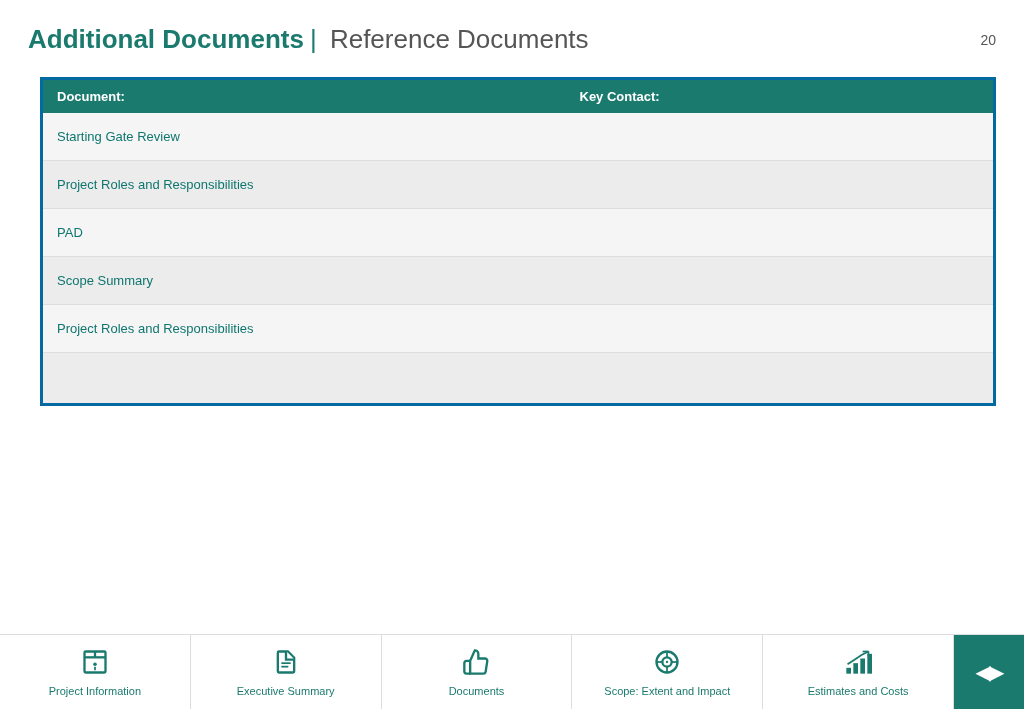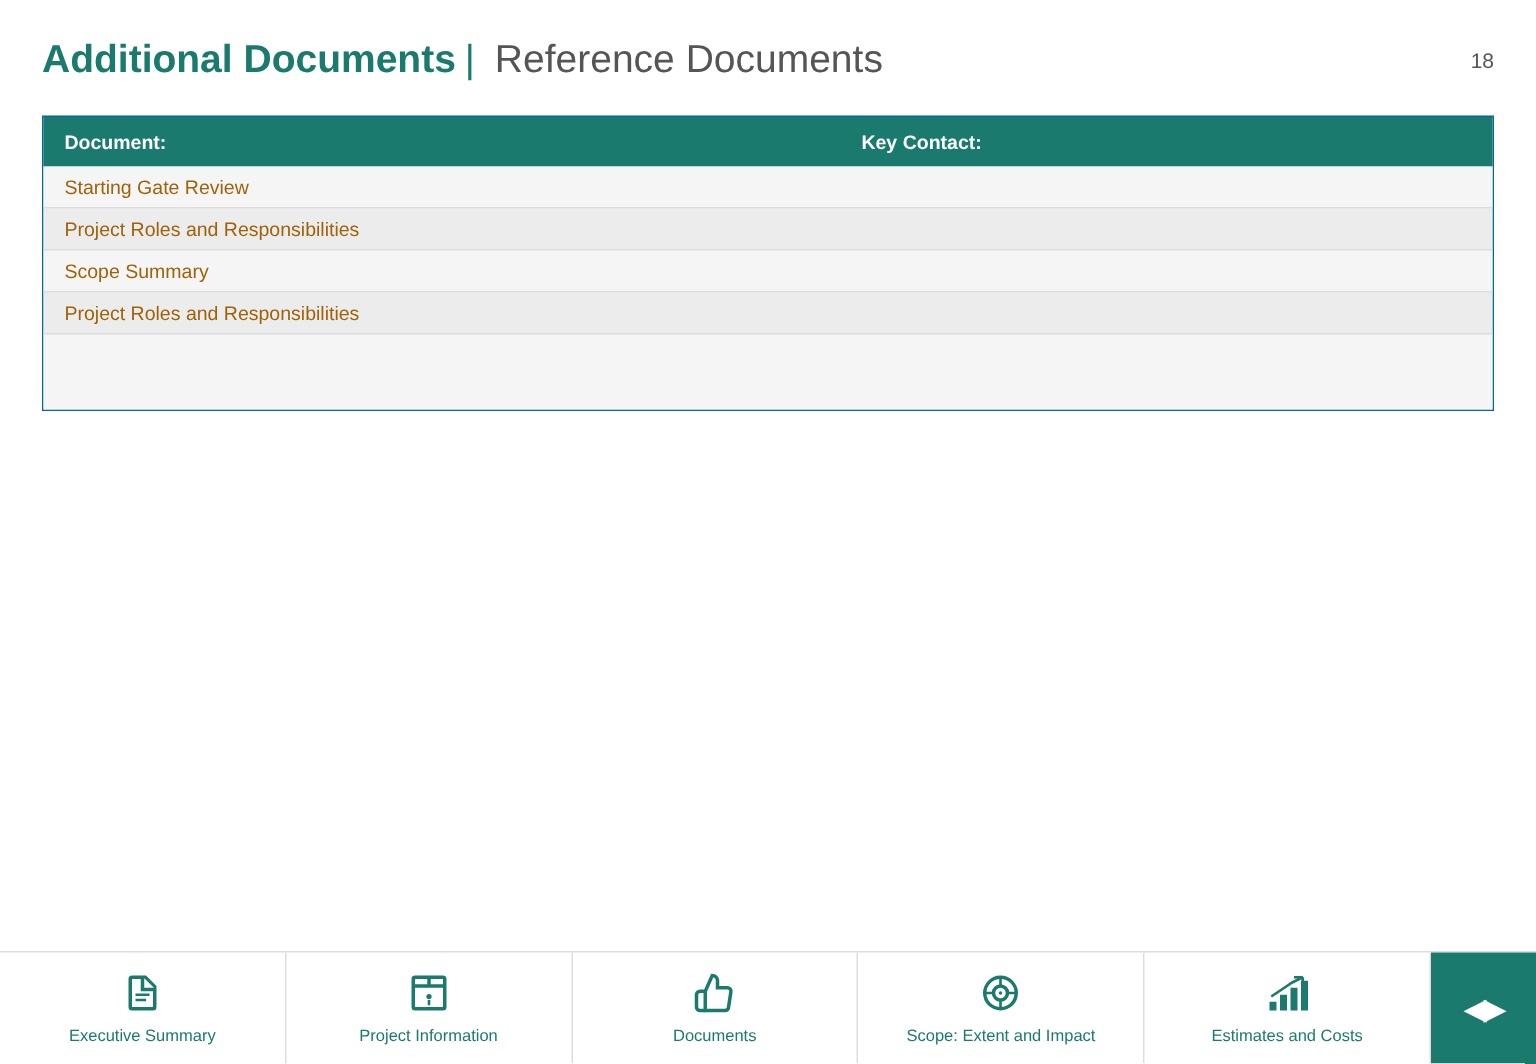--- a/index.html
+++ b/index.html
@@ -41,22 +41,23 @@
       text-align: right;
     }
 
     .pipe {
       color: #1a7a6e;
       font-weight: 300;
       margin: 0 6px;
     }
 
     .table-container {
-      border: 1px solid #0369a1;
+      border: 3px solid #0369a1;
       background: #f5f5f5;
+      margin-left: 12px;
     }
 
     table {
       width: 100%;
       border-collapse: collapse;
     }
 
     thead tr {
       background-color: #1a7a6e;
     }
@@ -84,22 +85,22 @@
     tbody tr:nth-child(even) {
       background: #ececec;
     }
 
     tbody tr:nth-child(odd) {
       background: #f5f5f5;
     }
 
     tbody td {
       font-size: 13px;
-      color: #a16207;
-      padding: 6px 14px;
+      color: #0f766e;
+      padding: 16px 14px;
     }
 
     .empty-row td {
       height: 50px;
     }
 
     
     .footer-nav {
       position: absolute;
       bottom: 0;
@@ -161,21 +162,21 @@
     .icon-svg {
       width: 28px;
       height: 28px;
       fill: #1a7a6e;
     }
   </style>
 </head>
 <body>
 
 <div class="main-content">
-  <div class="page-number">18</div>
+  <div class="page-number">20</div>
 
   <h1 class="page-title">
     <span class="bold-part">Additional Documents</span><span class="pipe">|</span>
     <span class="light-part">Reference Documents</span>
   </h1>
 
   <div class="table-container">
     <table>
       <thead>
         <tr>
@@ -186,60 +187,64 @@
       <tbody id="table-body">
       <tr>
             <td>Starting Gate Review</td>
             <td><insert revshare="" link=""></insert></td>
           </tr>
           <tr>
             <td>Project Roles and Responsibilities</td>
             <td><insert revshare="" link=""></insert></td>
           </tr>
           <tr>
+            <td>PAD</td>
+            <td><insert revshare="" link=""></insert></td>
+          </tr>
+          <tr>
             <td>Scope Summary</td>
             <td><insert revshare="" link=""></insert></td>
           </tr>
           <tr>
             <td>Project Roles and Responsibilities</td>
             <td><insert revshare="" link=""></insert></td>
           </tr>
           <tr class="empty-row">
             <td></td>
             <td></td>
           </tr>
         </tbody>
     </table>
   </div>
 </div>
 
 <nav class="footer-nav">
-
-  <div class="nav-item">
-    <span class="nav-icon">
-      <svg class="icon-svg" viewBox="0 0 24 24" xmlns="http://www.w3.org/2000/svg">
-        <path d="M14 2H6a2 2 0 0 0-2 2v16a2 2 0 0 0 2 2h12a2 2 0 0 0 2-2V8l-6-6zm-1 1.5L18.5 9H13V3.5zM6 20V4h5v7h7v9H6z"></path>
-        <line x1="8" y1="13" x2="16" y2="13" stroke="#1a7a6e" stroke-width="1.5"></line>
-        <line x1="8" y1="16" x2="14" y2="16" stroke="#1a7a6e" stroke-width="1.5"></line>
-      </svg>
-    </span>
-    <span class="nav-label">Executive Summary</span>
-  </div>
 
   <div class="nav-item">
     <span class="nav-icon">
       <svg class="icon-svg" viewBox="0 0 24 24" xmlns="http://www.w3.org/2000/svg">
         <rect x="3" y="3" width="18" height="18" rx="1" ry="1" fill="none" stroke="#1a7a6e" stroke-width="2"></rect>
         <line x1="3" y1="8" x2="21" y2="8" stroke="#1a7a6e" stroke-width="2"></line>
         <line x1="12" y1="3" x2="12" y2="8" stroke="#1a7a6e" stroke-width="2"></line>
         <circle cx="12" cy="14" r="1.5" fill="#1a7a6e"></circle>
         <line x1="12" y1="16" x2="12" y2="19" stroke="#1a7a6e" stroke-width="1.5"></line>
       </svg>
     </span>
     <span class="nav-label">Project Information</span>
+  </div>
+
+  <div class="nav-item">
+    <span class="nav-icon">
+      <svg class="icon-svg" viewBox="0 0 24 24" xmlns="http://www.w3.org/2000/svg">
+        <path d="M14 2H6a2 2 0 0 0-2 2v16a2 2 0 0 0 2 2h12a2 2 0 0 0 2-2V8l-6-6zm-1 1.5L18.5 9H13V3.5zM6 20V4h5v7h7v9H6z"></path>
+        <line x1="8" y1="13" x2="16" y2="13" stroke="#1a7a6e" stroke-width="1.5"></line>
+        <line x1="8" y1="16" x2="14" y2="16" stroke="#1a7a6e" stroke-width="1.5"></line>
+      </svg>
+    </span>
+    <span class="nav-label">Executive Summary</span>
   </div>
 
   <div class="nav-item">
     <span class="nav-icon">
       <svg class="icon-svg" viewBox="0 0 24 24" xmlns="http://www.w3.org/2000/svg">
         <path d="M14 9V5a3 3 0 0 0-3-3l-4 9v11h11.28a2 2 0 0 0 2-1.7l1.38-9a2 2 0 0 0-2-2.3H14z" fill="none" stroke="#1a7a6e" stroke-width="2"></path>
         <path d="M7 22H4a2 2 0 0 1-2-2v-7a2 2 0 0 1 2-2h3" fill="none" stroke="#1a7a6e" stroke-width="2"></path>
       </svg>
     </span>
     <span class="nav-label">Documents</span>

